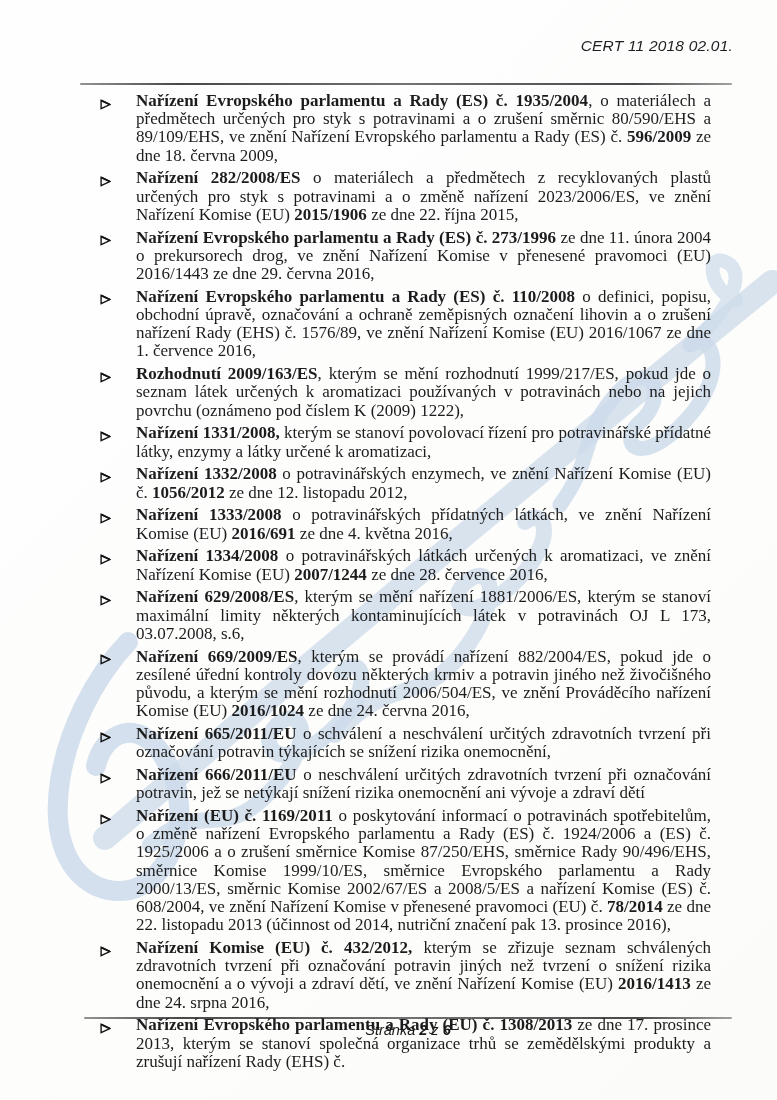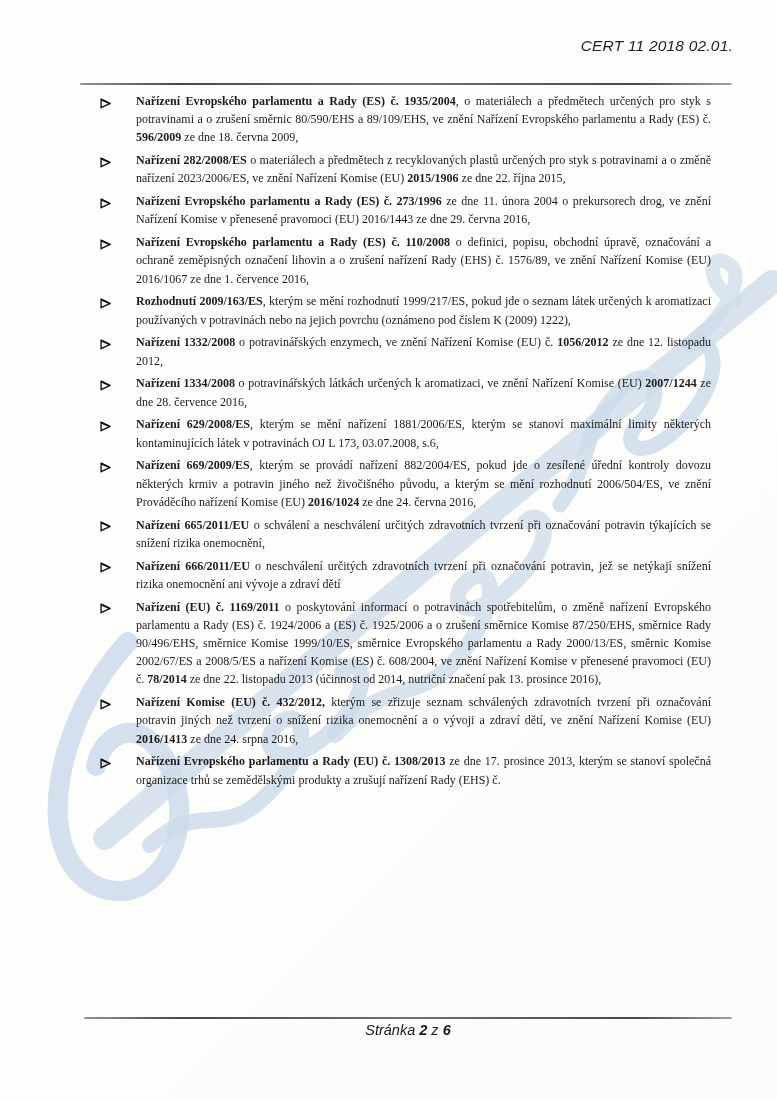--- a/index.html
+++ b/index.html
@@ -45,21 +45,21 @@
   .reg-list{
     position:absolute;
     top:92px;left:98px;
     width:613px;
     list-style:none;margin:0;padding:0;
   }
   .reg-item{
     display:flex;
     margin:0 0 4.6px 0;
     color:#1c1c1c;
-    font-size:12px;
+    font-size:17px;
     line-height:18.2px;
     justify-content:space-between;
   }
   .bullet{
     flex:0 0 36px;
     padding-top:3.5px;
     padding-left:2px;
   }
   .itext{
     flex:1;
@@ -137,21 +137,35 @@
               <path d="M1.2 1.4 L10.6 6 L1.2 10.6 Z" fill="none" stroke="#141414" stroke-width="1.5"></path>
               <path d="M1.2 1.4 L10.6 6" fill="none" stroke="#141414" stroke-width="2.1"></path>
             </svg></span>
           <div class="itext"><span class="b">Rozhodnutí 2009/163/ES</span><span>, kterým se mění rozhodnutí 1999/217/ES, pokud jde o seznam látek určených k aromatizaci používaných v potravinách nebo na jejich povrchu (oznámeno pod číslem K (2009) 1222),</span></div>
         </li>
         <li class="reg-item">
           <span class="bullet"><svg width="11" height="11" viewBox="0 0 12 12">
               <path d="M1.2 1.4 L10.6 6 L1.2 10.6 Z" fill="none" stroke="#141414" stroke-width="1.5"></path>
               <path d="M1.2 1.4 L10.6 6" fill="none" stroke="#141414" stroke-width="2.1"></path>
             </svg></span>
+          <div class="itext"><span class="b">Nařízení 1331/2008,</span><span> kterým se stanoví povolovací řízení pro potravinářské přídatné látky, enzymy a látky určené k aromatizaci,</span></div>
+        </li>
+        <li class="reg-item">
+          <span class="bullet"><svg width="11" height="11" viewBox="0 0 12 12">
+              <path d="M1.2 1.4 L10.6 6 L1.2 10.6 Z" fill="none" stroke="#141414" stroke-width="1.5"></path>
+              <path d="M1.2 1.4 L10.6 6" fill="none" stroke="#141414" stroke-width="2.1"></path>
+            </svg></span>
           <div class="itext"><span class="b">Nařízení 1332/2008</span><span> o potravinářských enzymech, ve znění Nařízení Komise (EU) č. </span><span class="b">1056/2012</span><span> ze dne 12. listopadu 2012,</span></div>
+        </li>
+        <li class="reg-item">
+          <span class="bullet"><svg width="11" height="11" viewBox="0 0 12 12">
+              <path d="M1.2 1.4 L10.6 6 L1.2 10.6 Z" fill="none" stroke="#141414" stroke-width="1.5"></path>
+              <path d="M1.2 1.4 L10.6 6" fill="none" stroke="#141414" stroke-width="2.1"></path>
+            </svg></span>
+          <div class="itext"><span class="b">Nařízení 1333/2008</span><span> o potravinářských přídatných látkách, ve znění Nařízení Komise (EU) </span><span class="b">2016/691</span><span> ze dne 4. května 2016,</span></div>
         </li>
         <li class="reg-item">
           <span class="bullet"><svg width="11" height="11" viewBox="0 0 12 12">
               <path d="M1.2 1.4 L10.6 6 L1.2 10.6 Z" fill="none" stroke="#141414" stroke-width="1.5"></path>
               <path d="M1.2 1.4 L10.6 6" fill="none" stroke="#141414" stroke-width="2.1"></path>
             </svg></span>
           <div class="itext"><span class="b">Nařízení 1334/2008</span><span> o potravinářských látkách určených k aromatizaci, ve znění Nařízení Komise (EU) </span><span class="b">2007/1244</span><span> ze dne 28. července 2016,</span></div>
         </li>
         <li class="reg-item">
           <span class="bullet"><svg width="11" height="11" viewBox="0 0 12 12">

